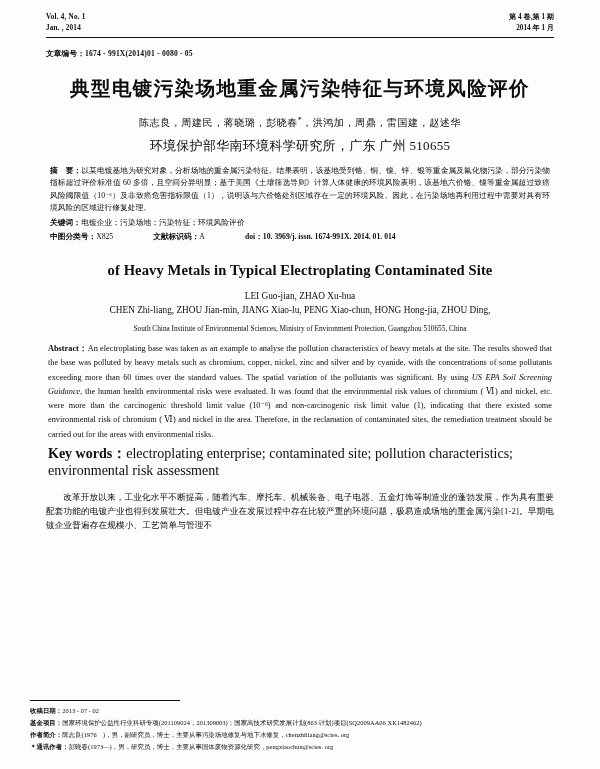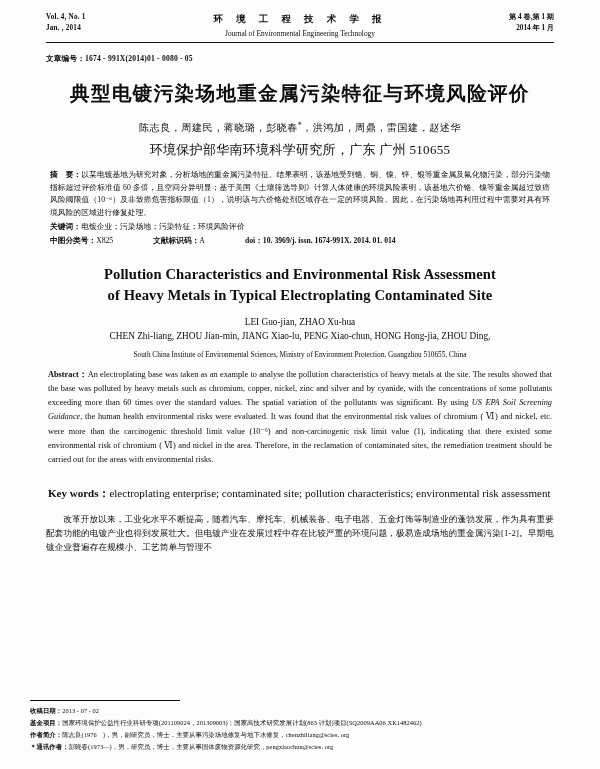--- a/index.html
+++ b/index.html
@@ -149,22 +149,22 @@
   .abs-en {
     font-size: 8.3px;
     line-height: 1.72;
     margin-top: 9px;
     text-align: justify;
     padding: 0 2px;
   }
   .abs-en .lead { font-weight: bold; }
   .abs-en .ital { font-style: italic; }
   .kw-en {
-    font-size: 11px;
-    margin-top: 19px;
+    font-size: 14px;
+    margin-top: 3px;
     padding: 0 2px;
   }
   .kw-en .lead { font-weight: bold; }
 
   
   .body-cols {
     display: flex;
     gap: 10px;
     margin-top: 11px;
   }
@@ -203,24 +203,20 @@
 </head>
 <body>
 
 <div class="page">
 
   <div class="runhead">
     <div class="left">
       <div>Vol. 4, No. 1</div>
       <div>Jan. , 2014</div>
     </div>
-    <div class="mid">
-      <div class="jtitle-cn">环 境 工 程 技 术 学 报</div>
-      <div class="jtitle-en">Journal of Environmental Engineering Technology</div>
-    </div>
     <div class="right">
       <div>第 4 卷,第 1 期</div>
       <div>2014 年 1 月</div>
     </div>
   </div>
   <div class="rule"></div>
 
   <div class="artno">
     <span class="lbl">文章编号：</span><span>1674 - 991X(2014)01 - 0080 - 05</span>
   </div>
@@ -245,21 +241,20 @@
     <div>
       <span class="lead">中图分类号：</span><span>X825</span>
     </div>
     <div>
       <span class="lead">文献标识码：</span><span>A</span>
     </div>
     <div class="doi">doi：10. 3969/j. issn. 1674-991X. 2014. 01. 014</div>
   </div>
 
   <div class="title-en">
-    <div>Pollution Characteristics and Environmental Risk Assessment</div>
     <div>of Heavy Metals in Typical Electroplating Contaminated Site</div>
   </div>
 
   <div class="authors-en">
     <div>LEI Guo-jian, ZHAO Xu-hua</div>
     <div>CHEN Zhi-liang, ZHOU Jian-min, JIANG Xiao-lu, PENG Xiao-chun, HONG Hong-jia, ZHOU Ding,</div>
   </div>
 
   <div class="affil-en">South China Institute of Environmental Sciences, Ministry of Environment Protection, Guangzhou 510655, China</div>
 

